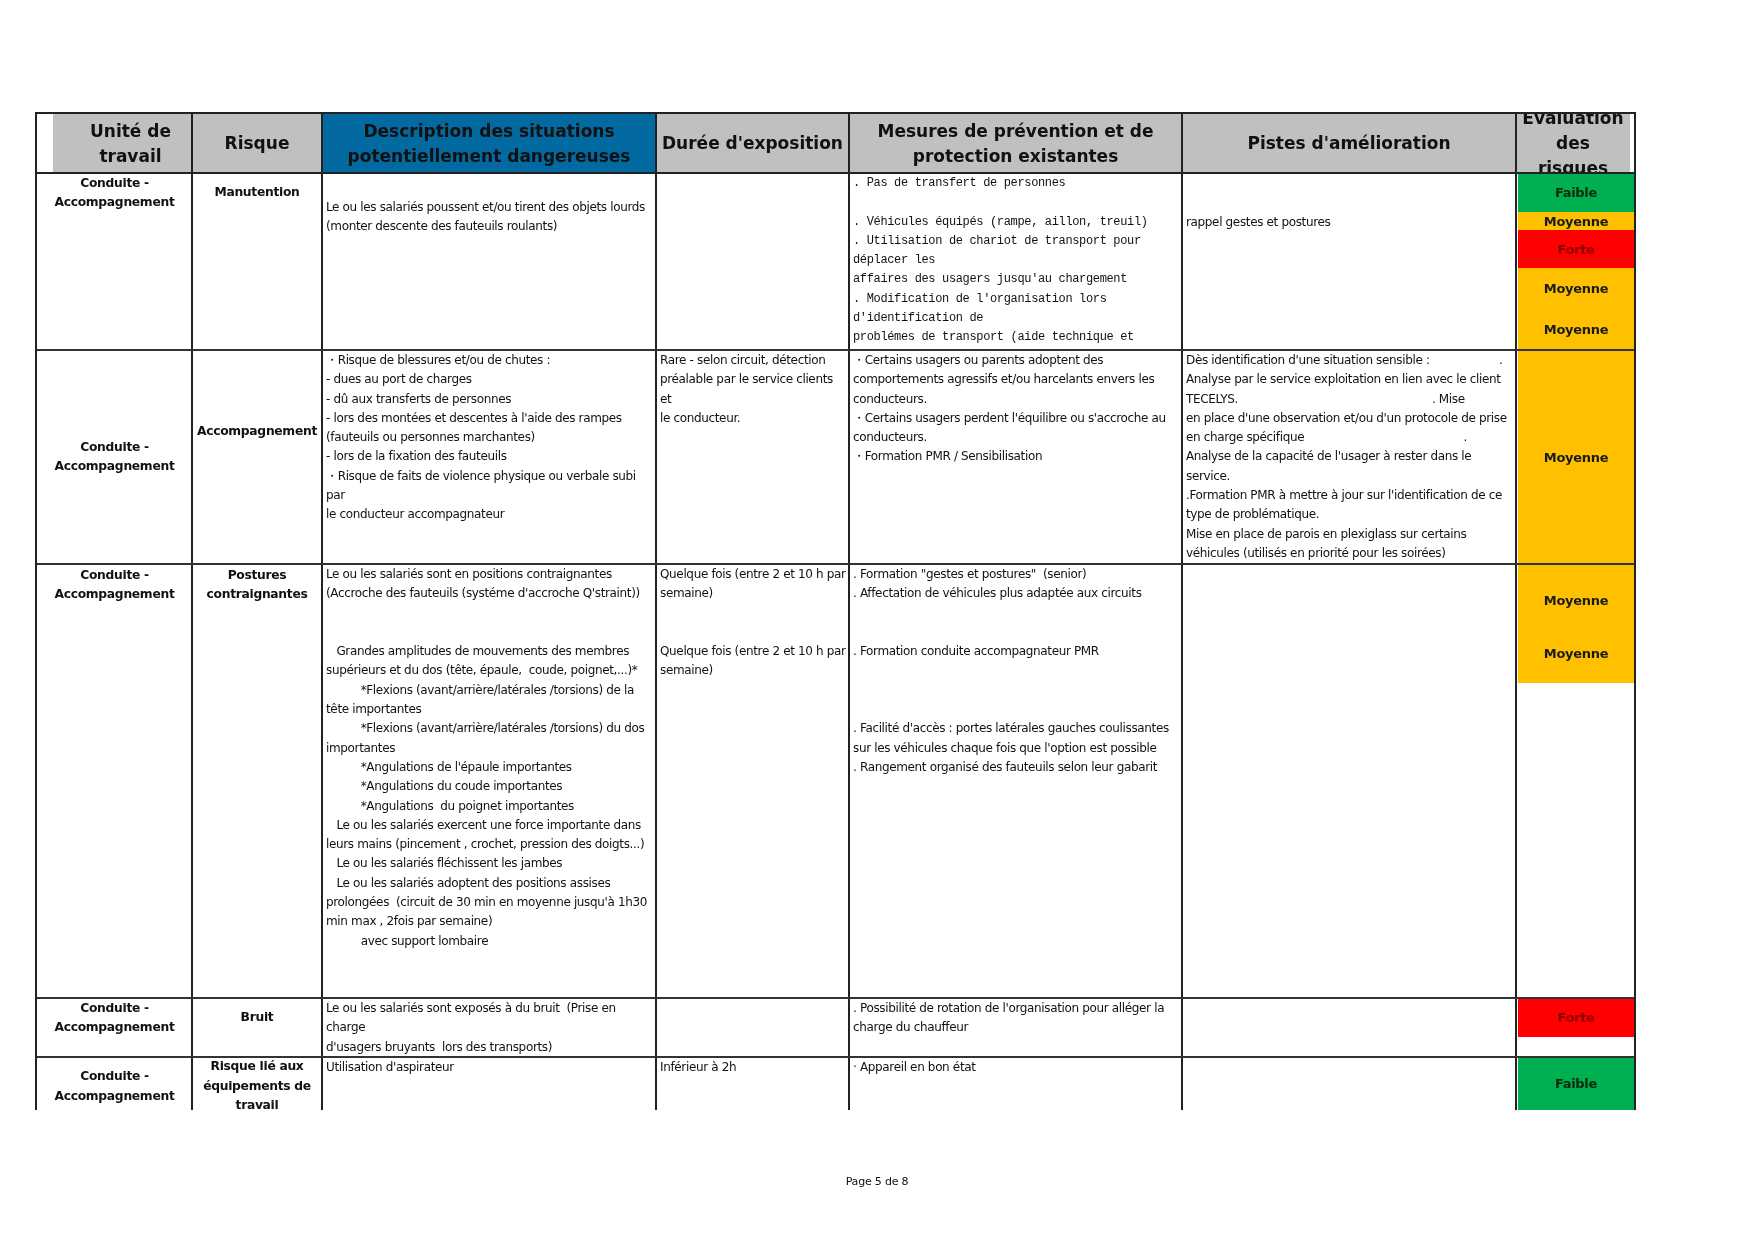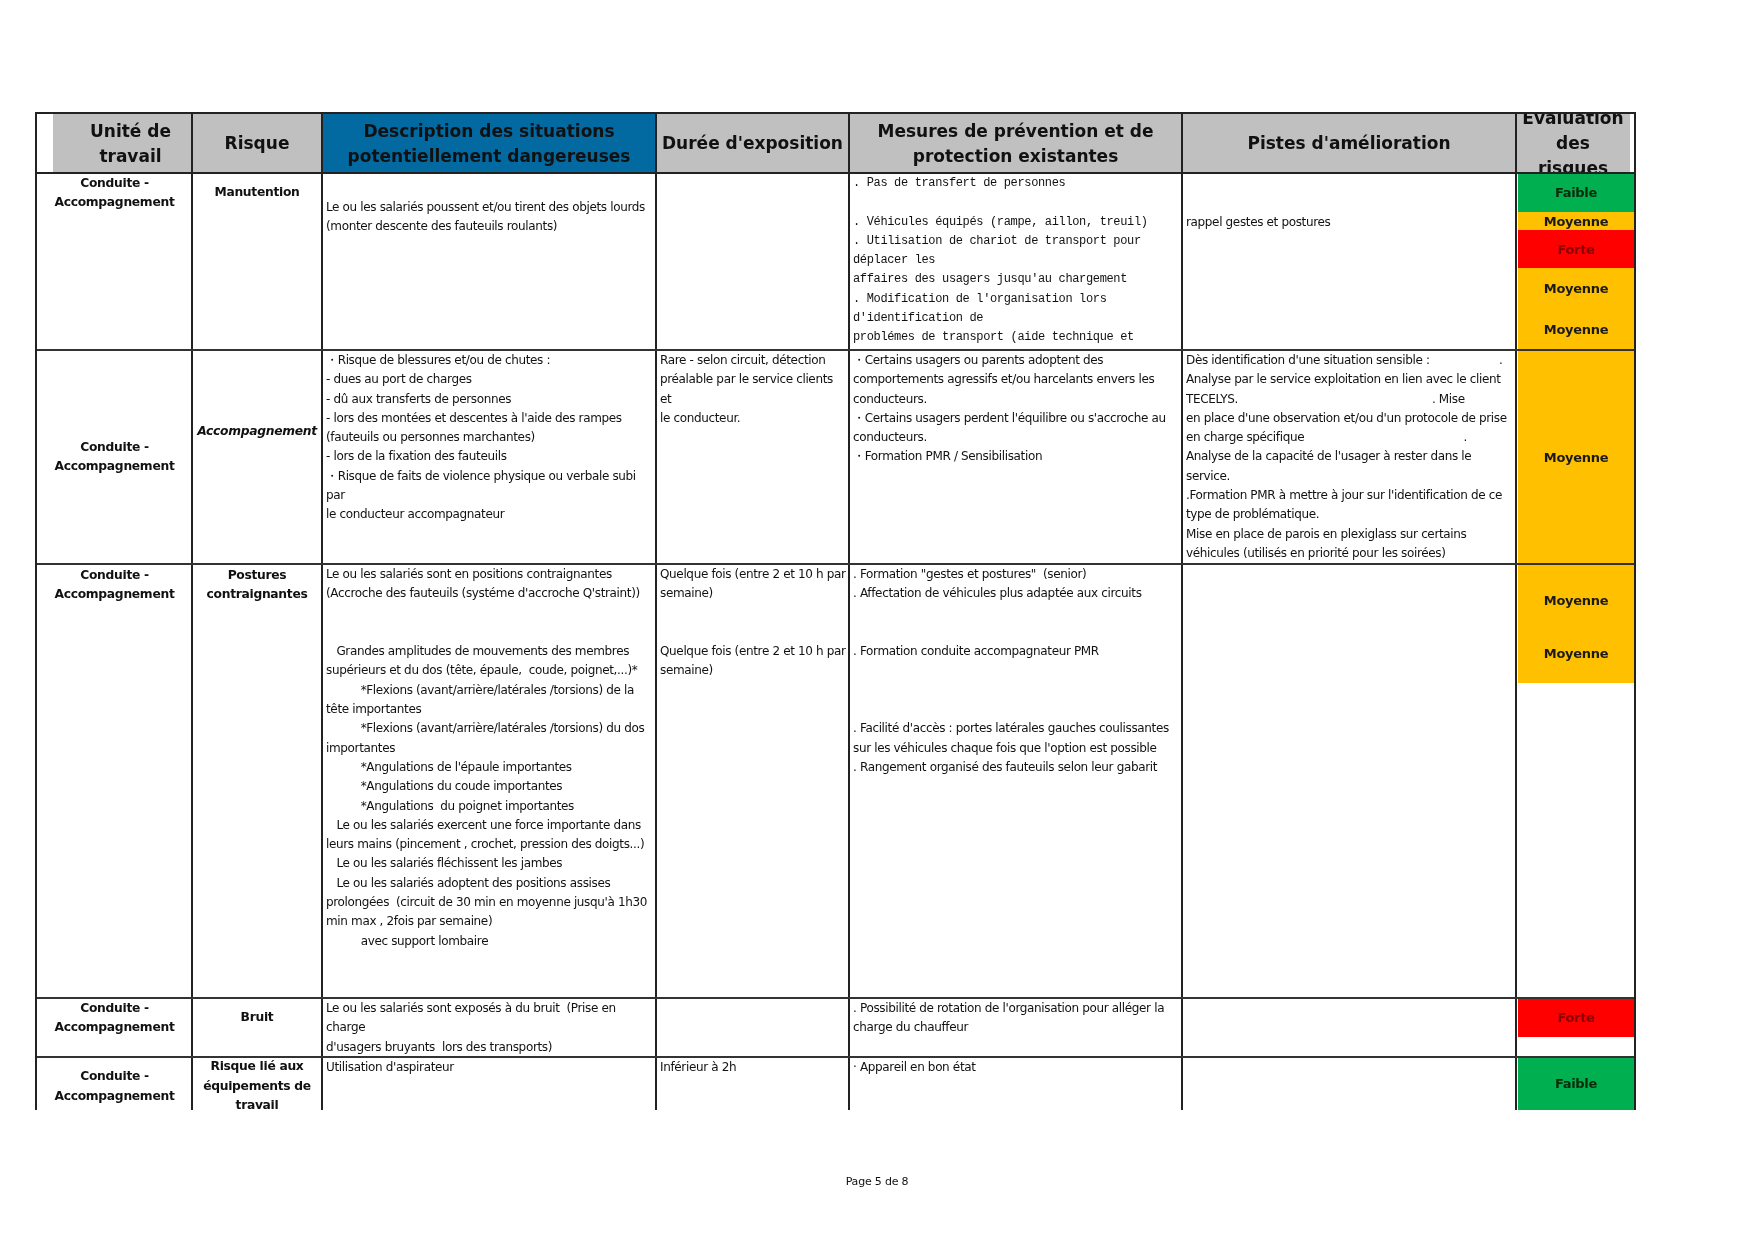--- a/index.html
+++ b/index.html
@@ -53,21 +53,21 @@
   <div class="cell" style="left:1481px;top:59px;width:116px;height:177px;">
     <div class="ev ev-faible" style="top: 0px; height: 39px; background: rgb(0, 176, 80); color: rgb(11, 42, 11);">Faible</div>
     <div class="ev ev-moyenne" style="top: 39px; height: 18px; background: rgb(255, 192, 0); color: rgb(26, 26, 26);">Moyenne</div>
     <div class="ev ev-forte" style="top: 57px; height: 38px; background: rgb(255, 0, 0); color: rgb(139, 0, 0);">Forte</div>
     <div class="ev ev-moyenne" style="top: 95px; height: 41px; background: rgb(255, 192, 0); color: rgb(26, 26, 26);">Moyenne</div>
     <div class="ev ev-moyenne" style="top: 136px; height: 41px; background: rgb(255, 192, 0); color: rgb(26, 26, 26);">Moyenne</div>
   </div>
 
   <div class="cell bold-c" style="left:0;top:236px;width:155px;height:214px;">Conduite -
 Accompagnement</div>
-  <div class="cell bold-c" style="left:155px;top:236px;width:130px;height:164px;font-style:italic;">Accompagnement</div>
+  <div class="cell bold-c" style="left:155px;top:236px;width:130px;height:164px;">Accompagnement</div>
   <div class="cell txt" style="left:621px;top:236px;width:191px;height:214px;">Rare - selon circuit, détection
 préalable par le service clients et
 le conducteur.</div>
   <div class="cell txt" style="left:287px;top:236px;width:332px;height:214px;">・Risque de blessures et/ou de chutes :
 - dues au port de charges
 - dû aux transferts de personnes
 - lors des montées et descentes à l'aide des rampes
 (fauteuils ou personnes marchantes)
 - lors de la fixation des fauteuils
 ・Risque de faits de violence physique ou verbale subi par

